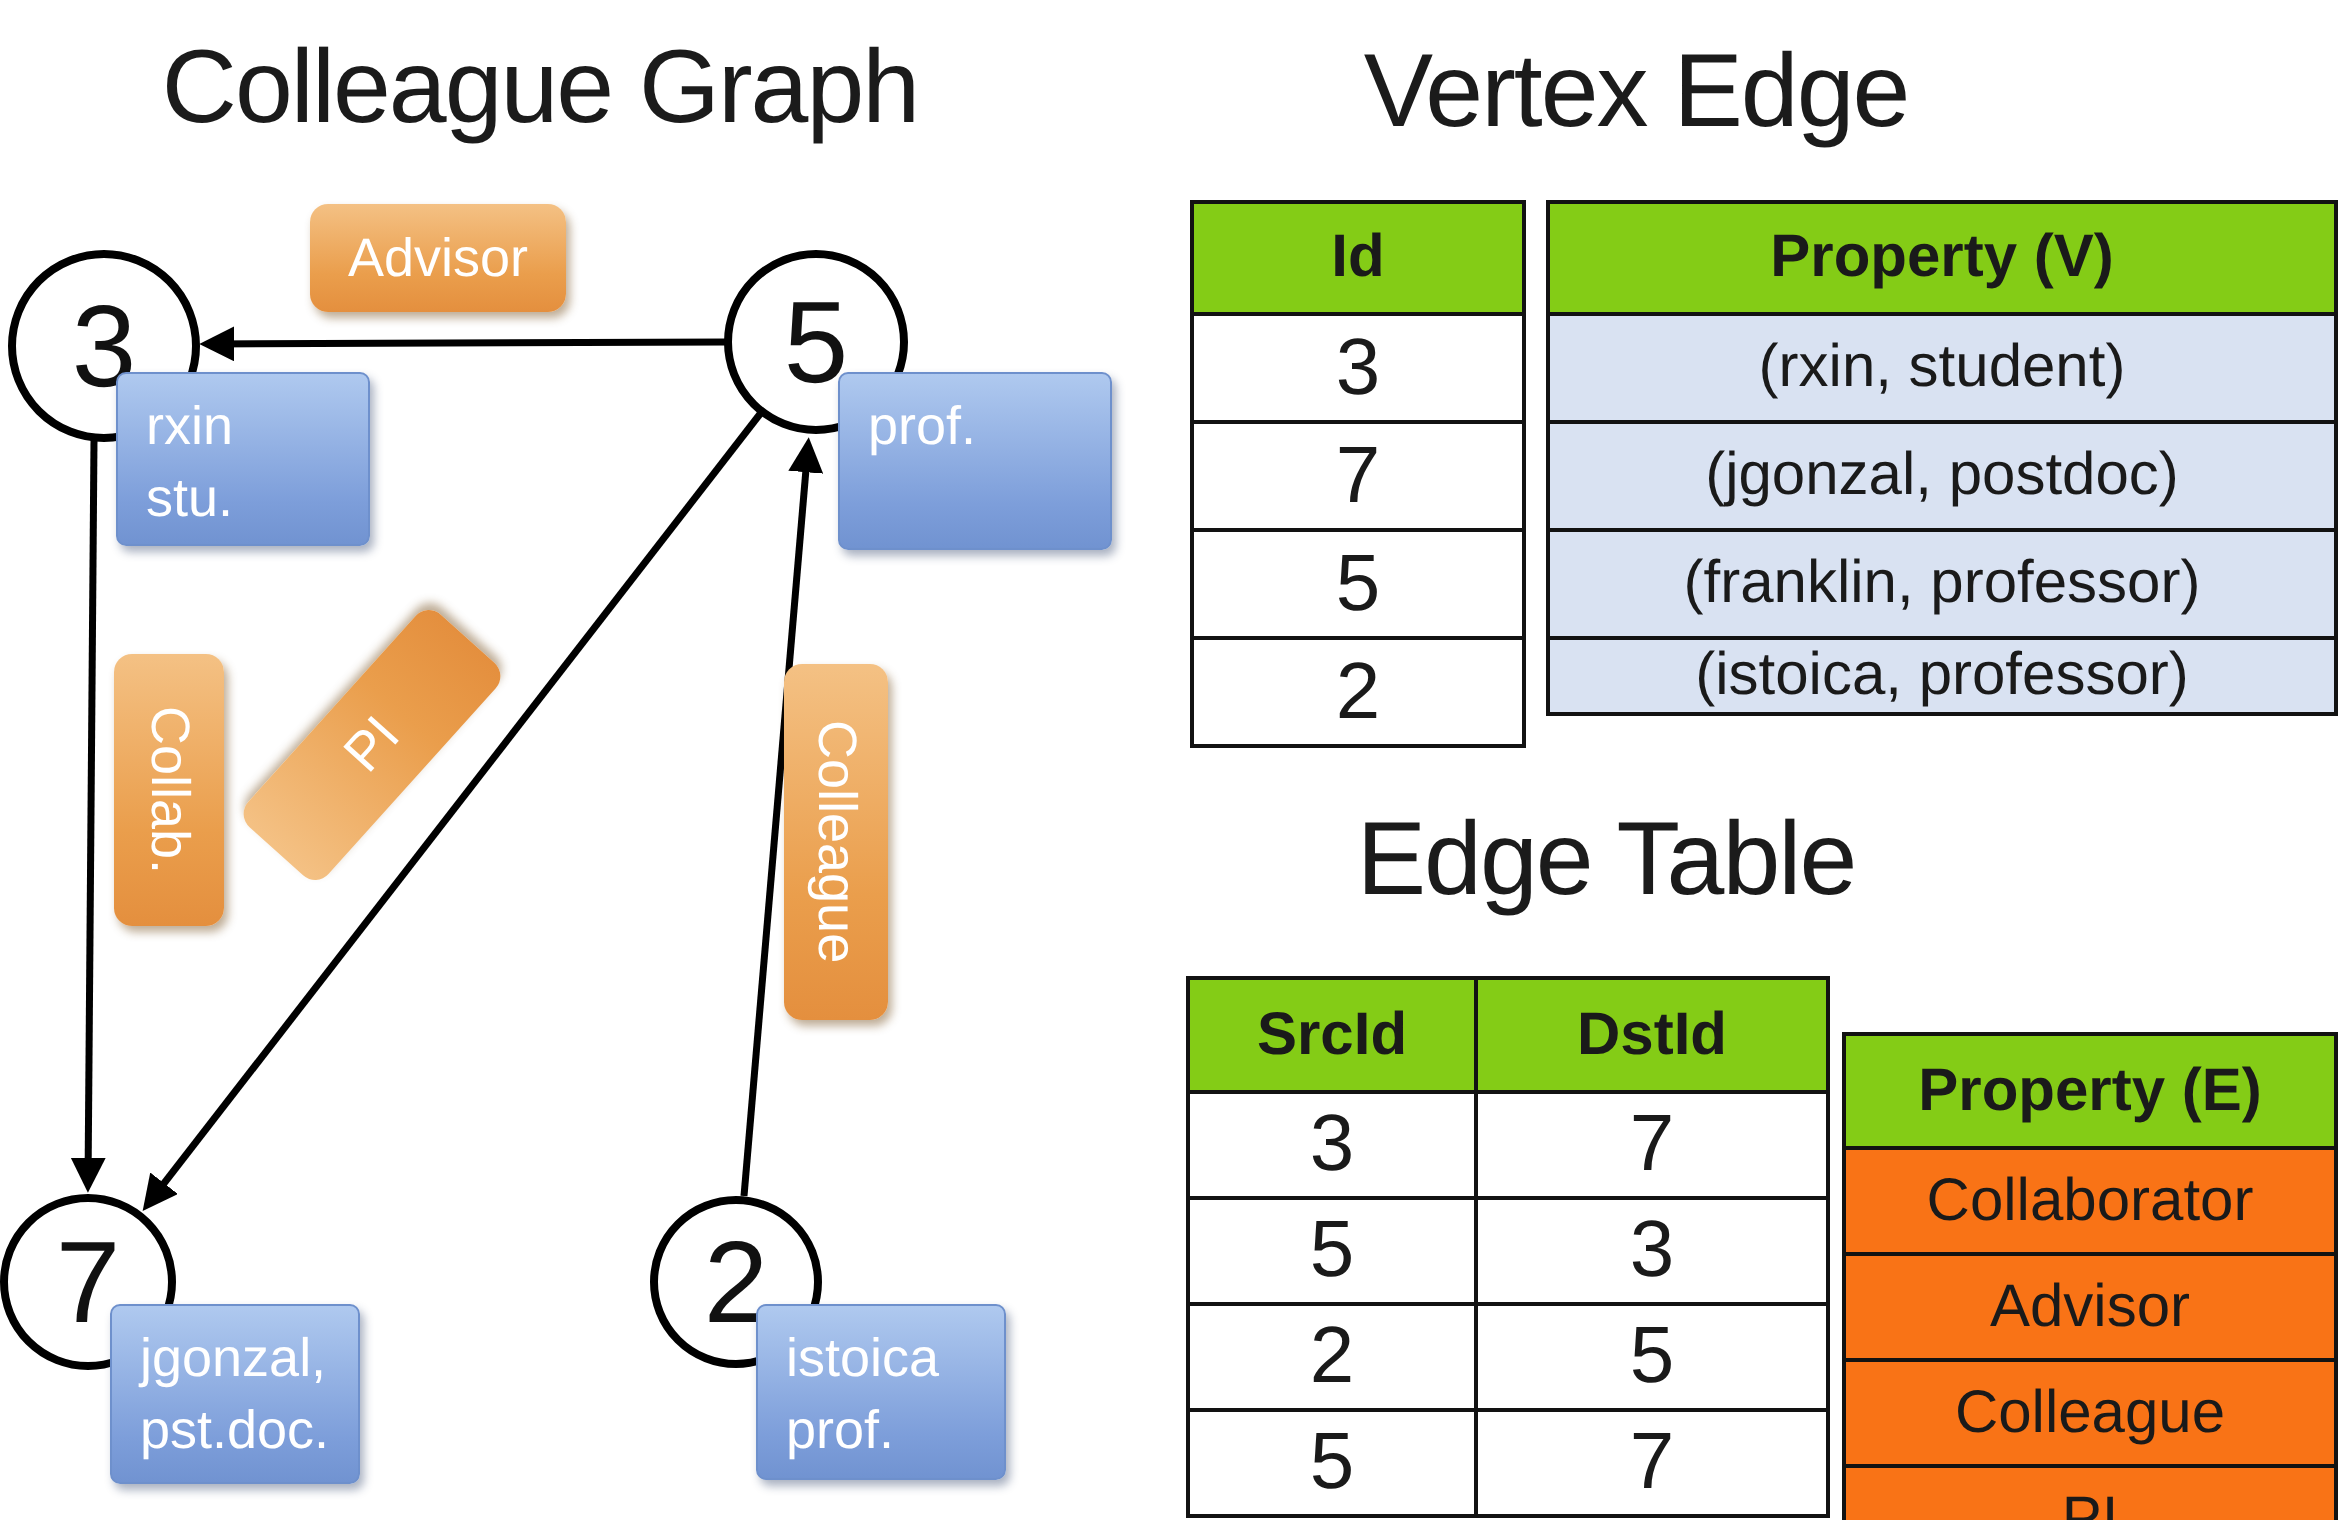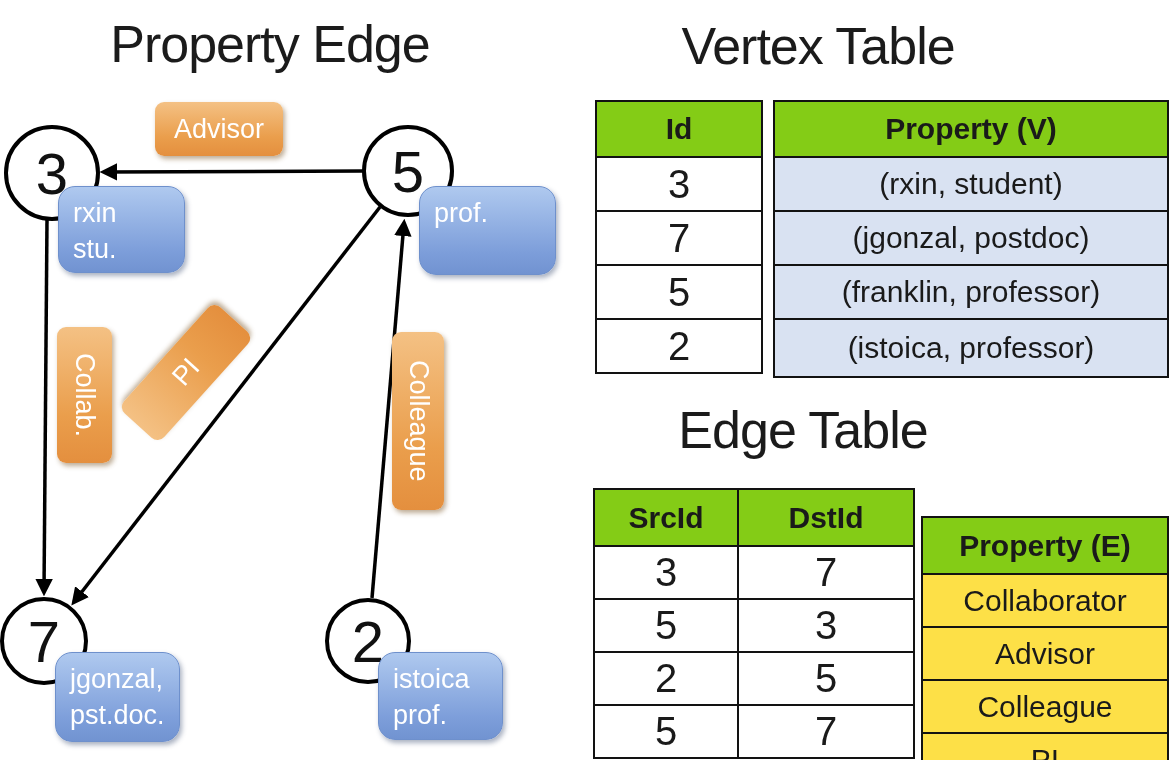--- a/index.html
+++ b/index.html
@@ -20,36 +20,36 @@
   
   .orange-label {
     position:absolute; border-radius:9px; color:#fff; font-size:27px;
     background:linear-gradient(180deg,#f4c184 0%,#ea9e4c 65%,#e48f3e 100%);
     box-shadow:2px 3px 5px rgba(110,70,20,.45);
     display:flex; align-items:center; justify-content:center; box-sizing:border-box;
   }
   .vert-text { writing-mode:vertical-rl; }
   
   .blue-label {
-    position:absolute; border-radius:17px; color:#fff; font-size:27px; line-height:36px;
+    position:absolute; border-radius:5px; color:#fff; font-size:27px; line-height:36px;
     background:linear-gradient(180deg,#afc9ef 0%,#7d9eda 75%,#7193d1 100%);
     border:1px solid #6e90cc; box-shadow:2px 3px 5px rgba(40,60,100,.4);
     padding:8px 0 0 14px; box-sizing:border-box;
   }
   
   table { position:absolute; border-collapse:collapse; table-layout:fixed; }
   td {
     border:2.5px solid #121212; text-align:center; vertical-align:middle; padding:0;
     overflow:hidden; white-space:nowrap;
   }
   td.hdr  { font-weight:bold; font-size:30px; background:#84cc16; }
   td.num  { font-size:40px; background:#ffffff; }
   td.txt  { font-size:30px; }
   .vcell  { background:#d9e2f2; }
-  .ecell  { background:#fde047; }
+  .ecell  { background:#f97316; }
   svg.edges { position:absolute; left:0; top:0; pointer-events:none; }
 </style>
 </head>
 <body>
 
 <div id="stage">
 
   <div class="node" style="left:4px;   top:125px; width:96px; height:96px;">
     <span>3</span>
   </div>
@@ -97,22 +97,22 @@
   </div>
   <div class="blue-label" style="left:55px; top:652px; width:125px; height:90px;">
     <div>jgonzal,</div>
     <div>pst.doc.</div>
   </div>
   <div class="blue-label" style="left:378px; top:652px; width:125px; height:88px;">
     <div>istoica</div>
     <div>prof.</div>
   </div>
 
-  <div class="title" style="left:0; top:14px; width:540px;">Property Edge</div>
-  <div class="title" style="left:593px; top:16px; width:450px;">Vertex Table</div>
+  <div class="title" style="left:0; top:14px; width:540px;">Colleague Graph</div>
+  <div class="title" style="left:593px; top:16px; width:450px;">Vertex Edge</div>
   <div class="title" style="left:593px; top:400px; width:420px;">Edge Table</div>
 
   <table style="left:595px; top:100px; width:168px;">
     <tbody>
         <tr style="height:56px;">
           <td class="hdr">Id</td>
         </tr>
     <tr style="height:54px;">
           <td class="num">3</td>
         </tr>
@@ -135,21 +135,21 @@
         </tr>
     <tr style="height:54px;">
           <td class="txt vcell">(rxin, student)</td>
         </tr>
     <tr style="height:54px;">
           <td class="txt vcell">(jgonzal, postdoc)</td>
         </tr>
     <tr style="height:54px;">
           <td class="txt vcell">(franklin, professor)</td>
         </tr>
-    <tr style="height:58px;">
+    <tr style="height:38px;">
           <td class="txt vcell">(istoica, professor)</td>
         </tr>
   </tbody>
     </table>
 
   <table style="left:593px; top:488px; width:320px;">
     <colgroup>
         <col style="width:144px;">
         <col style="width:176px;">
       </colgroup>

